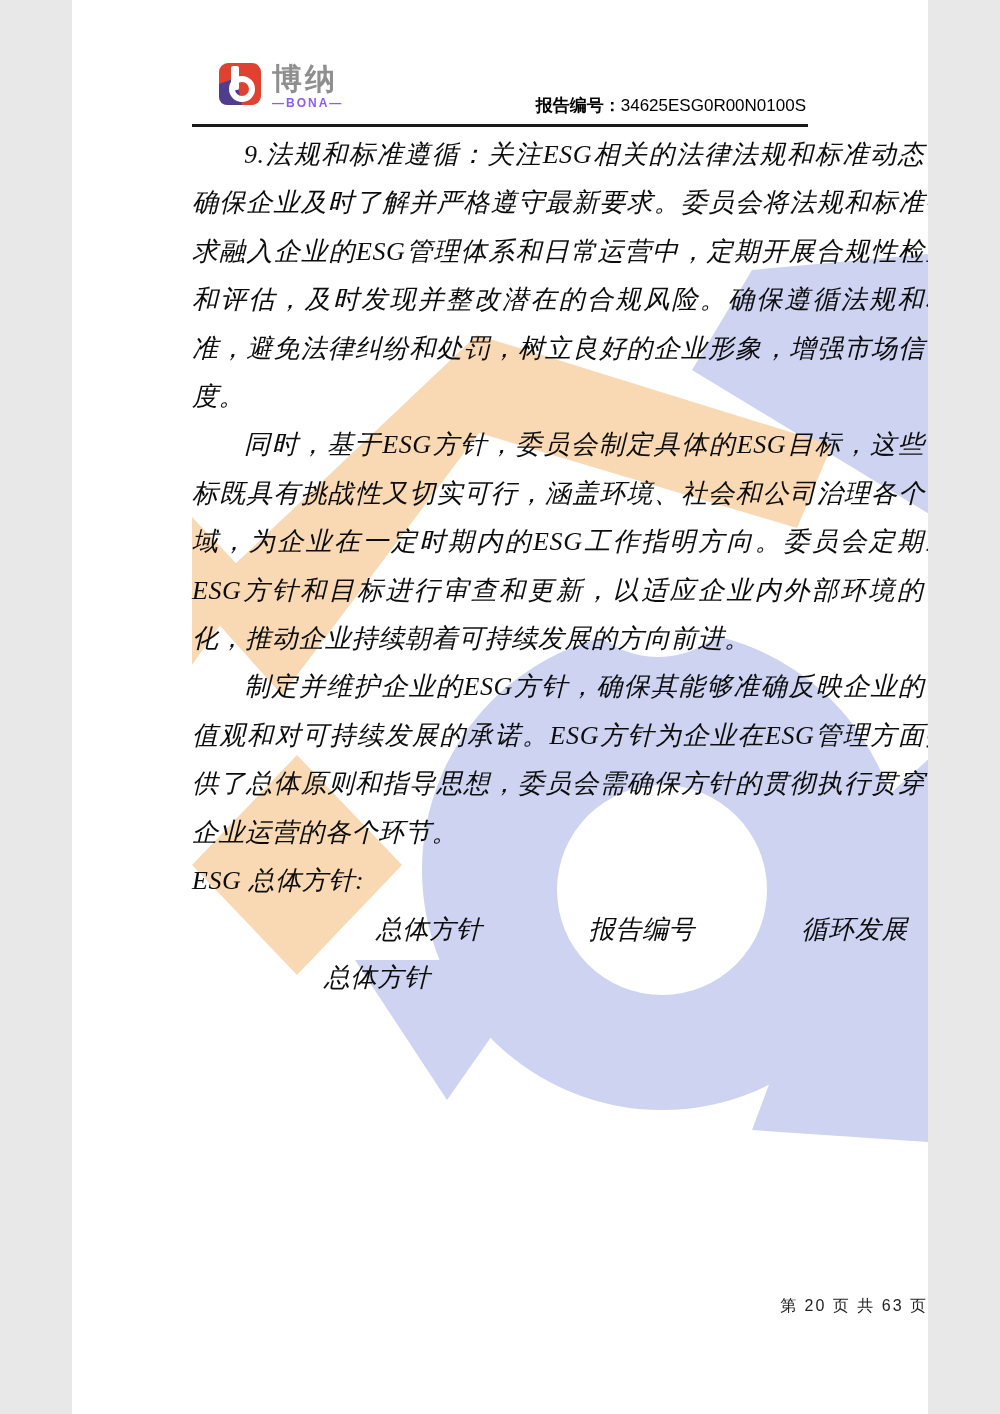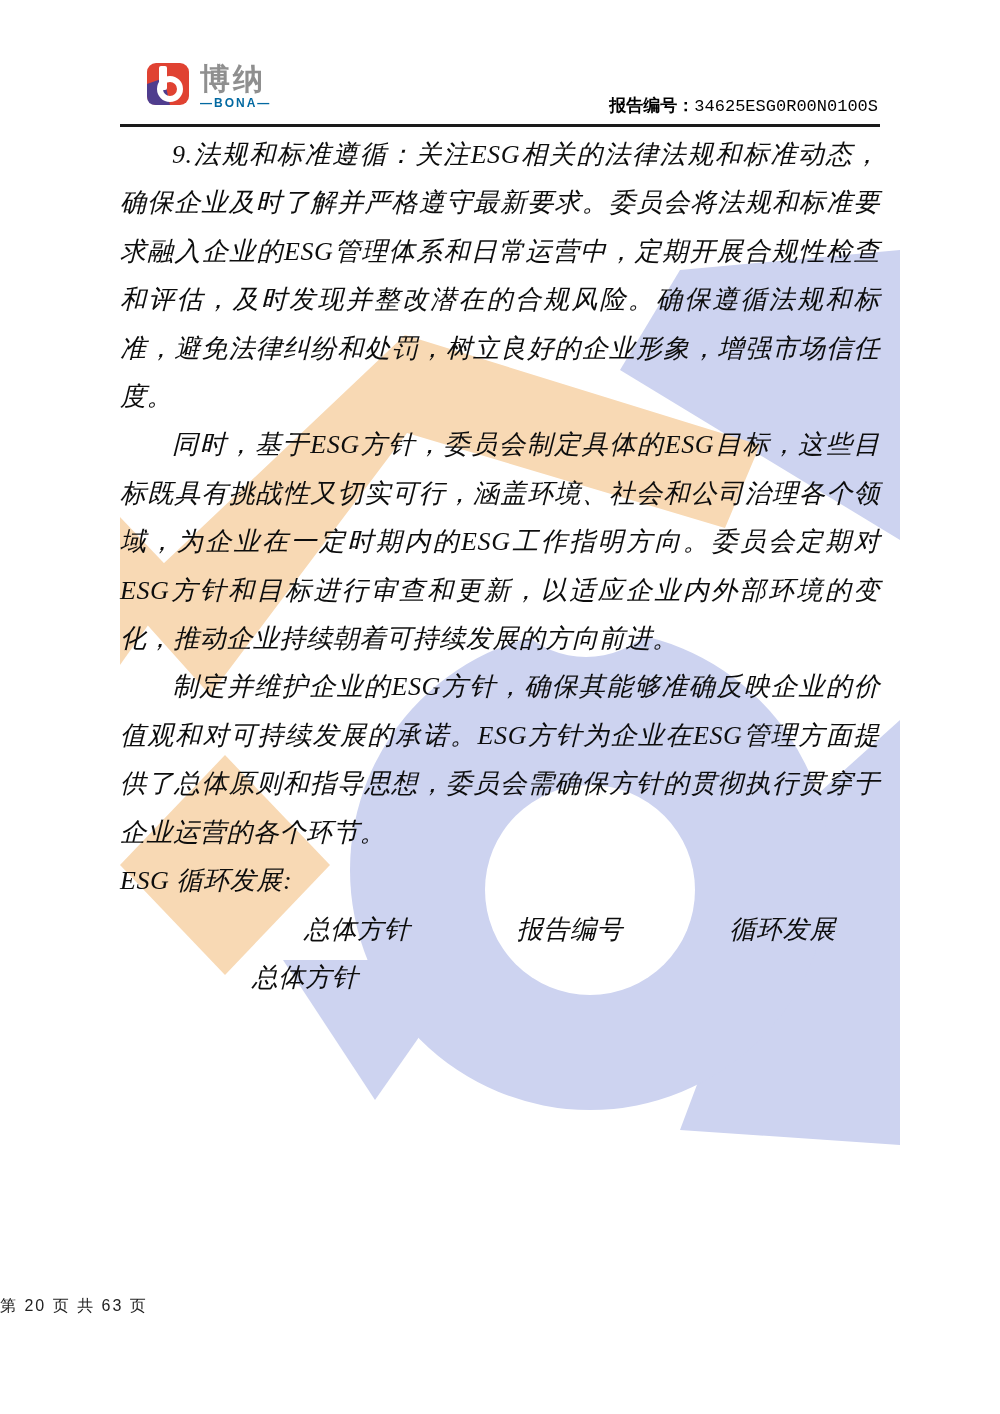--- a/index.html
+++ b/index.html
@@ -1,64 +1,64 @@
 <!DOCTYPE html>
 <html><head>
 <meta charset="utf-8">
 <style>
   html,body{margin:0;padding:0;background:#e8e8e8;}
   .page{
     position:relative;
-    width:1000px;height:1414px;
+    width:856px;height:1414px;
     margin:0 auto;
     background:#ffffff;
     overflow:hidden;
     font-family:"Liberation Serif","DejaVu Serif",serif;
   }
   
   .watermark{
     position:absolute;left:120px;top:250px;width:780px;height:910px;
     z-index:0;pointer-events:none;
   }
   
   .header{position:absolute;left:0;top:0;width:100%;z-index:2;}
   .logo{position:absolute;left:146px;top:62px;display:flex;align-items:flex-start;}
   .logo-text{margin-left:10px;display:flex;flex-direction:column;}
   .logo-cn{
     font-family:"Liberation Sans","DejaVu Sans",sans-serif;
     font-size:30px;font-weight:700;color:#8f8f8f;letter-spacing:3px;line-height:34px;
   }
   .logo-en{
     font-family:"Liberation Sans","DejaVu Sans",sans-serif;
-    font-size:12px;color:#0369a1;letter-spacing:2px;line-height:14px;font-weight:600;
+    font-size:12px;color:#8b5cf6;letter-spacing:2px;line-height:14px;font-weight:600;
   }
   .report-no{
     position:absolute;right:122px;top:94px;
-    font-family:Liberation Mono, monospace;
+    font-family:Liberation Sans, sans-serif;
     font-size:17px;color:#000;white-space:nowrap;
   }
   .report-no .lbl{font-weight:700;}
   .header-rule{
     position:absolute;left:120px;right:120px;top:124px;
     border-bottom:3px solid #1a1a1a;
   }
   
   .content{
     position:absolute;left:120px;top:131px;width:760px;z-index:1;
     font-size:26px;line-height:48.4px;color:#0d0d0d;
     text-align:justify;letter-spacing:0.6px;font-style:italic;
   }
   .content p{margin:0;text-indent:2em;}
   .content .no-indent{text-indent:0;}
   .policy-line{margin:0;text-indent:0;padding-left:80px;}
   .policy-line span{display:inline-block;margin-right:44px;}
   .policy-line span:last-child{margin-right:0;}
   
   .footer{
-    position:absolute;left:0;top:1296px;width:100%;text-align:left;z-index:1;
+    position:absolute;left:0;top:1296px;width:100%;text-align:right;z-index:1;
     font-family:"Liberation Sans","DejaVu Sans",sans-serif;
     font-size:16px;color:#222;letter-spacing:2px;
   }
 </style>
 </head>
 <body>
 
 <div class="page">
 
   <svg class="watermark" viewBox="0 0 780 910" preserveAspectRatio="none" aria-hidden="true">
@@ -91,21 +91,21 @@
     <div class="report-no">
       <span class="lbl">报告编号：</span><span>34625ESG0R00N0100S</span>
     </div>
     <div class="header-rule"></div>
   </div>
 
   <div class="content">
     <p>9.法规和标准遵循：关注ESG相关的法律法规和标准动态，确保企业及时了解并严格遵守最新要求。委员会将法规和标准要求融入企业的ESG管理体系和日常运营中，定期开展合规性检查和评估，及时发现并整改潜在的合规风险。确保遵循法规和标准，避免法律纠纷和处罚，树立良好的企业形象，增强市场信任度。</p>
     <p>同时，基于ESG方针，委员会制定具体的ESG目标，这些目标既具有挑战性又切实可行，涵盖环境、社会和公司治理各个领域，为企业在一定时期内的ESG工作指明方向。委员会定期对ESG方针和目标进行审查和更新，以适应企业内外部环境的变化，推动企业持续朝着可持续发展的方向前进。</p>
     <p>制定并维护企业的ESG方针，确保其能够准确反映企业的价值观和对可持续发展的承诺。ESG方针为企业在ESG管理方面提供了总体原则和指导思想，委员会需确保方针的贯彻执行贯穿于企业运营的各个环节。</p>
-    <p class="no-indent">ESG 循环发展:</p>
+    <p class="no-indent">ESG 总体方针:</p>
     <p class="policy-line">
       <span>总体方针</span>
       <span>报告编号</span>
       <span>循环发展</span>
       <span>总体方针</span>
     </p>
   </div>
 
   <div class="footer">
     <span>第 20 页 共 63 页</span>

